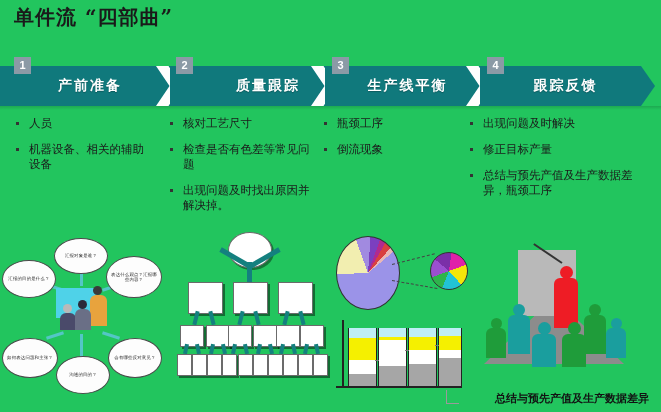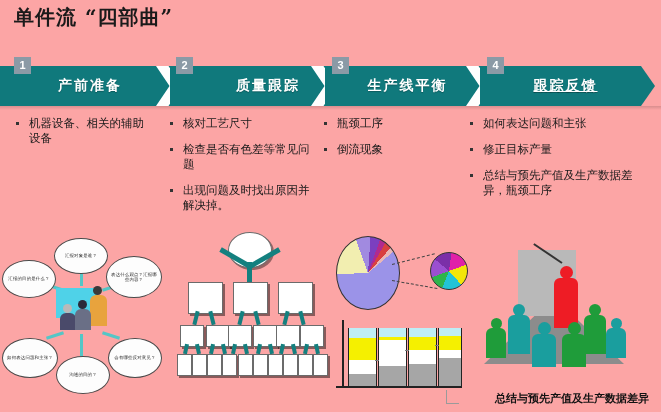--- a/index.html
+++ b/index.html
@@ -3,21 +3,21 @@
 <meta charset="utf-8">
 <style>
   html,body{margin:0;padding:0;}
   body{
     width:661px;height:412px;
     background:#ffffff;
     font-family:"Liberation Sans","DejaVu Sans",sans-serif;
     overflow:hidden;
     position:relative;
   }
-  .slide{position:absolute;inset:0;background:#fca5a5;}
+  .slide{position:absolute;inset:0;background:#22c55e;}
 
   
   .title{
     position:absolute;left:14px;top:4px;
     font-size:20px;font-weight:700;color:#1a1a1a;
     letter-spacing:1px;
     font-family:"DejaVu Serif","Liberation Serif",serif;
   }
 
   
@@ -147,45 +147,46 @@
     <div class="notch" style="left:311px;"></div>
     <div class="badge" style="left:176px;">2</div>
 
     <div class="seg" style="left:325px;width:155px;">
       <div class="lbl">生产线平衡</div>
     </div>
     <div class="notch" style="left:466px;"></div>
     <div class="badge" style="left:332px;">3</div>
 
     <div class="seg" style="left:480px;width:175px;clip-path:polygon(0 0,calc(100% - 14px) 0,100% 50%,calc(100% - 14px) 100%,0 100%);">
-      <div class="lbl" style="right:14px;text-decoration:underline;">跟踪反馈</div>
+      <div class="lbl" style="right:14px;">跟踪反馈</div>
     </div>
     <div class="badge" style="left:487px;">4</div>
   </div>
   <div class="band-shadow"></div>
 
   <div class="cols">
 
     <div class="col" style="left:14px;width:140px;">
+      <div class="bullet">人员</div>
       <div class="bullet">机器设备、相关的辅助设备</div>
     </div>
 
     <div class="col" style="left:322px;width:130px;">
       <div class="bullet">瓶颈工序</div>
       <div class="bullet">倒流现象</div>
     </div>
 
     <div class="col" style="left:168px;width:142px;">
       <div class="bullet">核对工艺尺寸</div>
       <div class="bullet">检查是否有色差等常见问题</div>
       <div class="bullet">出现问题及时找出原因并解决掉。</div>
     </div>
 
     <div class="col" style="left:468px;width:180px;">
-      <div class="bullet">如何表达问题和主张</div>
+      <div class="bullet">出现问题及时解决</div>
       <div class="bullet">修正目标产量</div>
       <div class="bullet">总结与预先产值及生产数据差异，瓶颈工序</div>
     </div>
   </div>
 
   <div class="art">
 
     <div class="art1">
 
       <div class="arrow" style="left:78px;top:30px;width:3px;height:22px;"></div>

